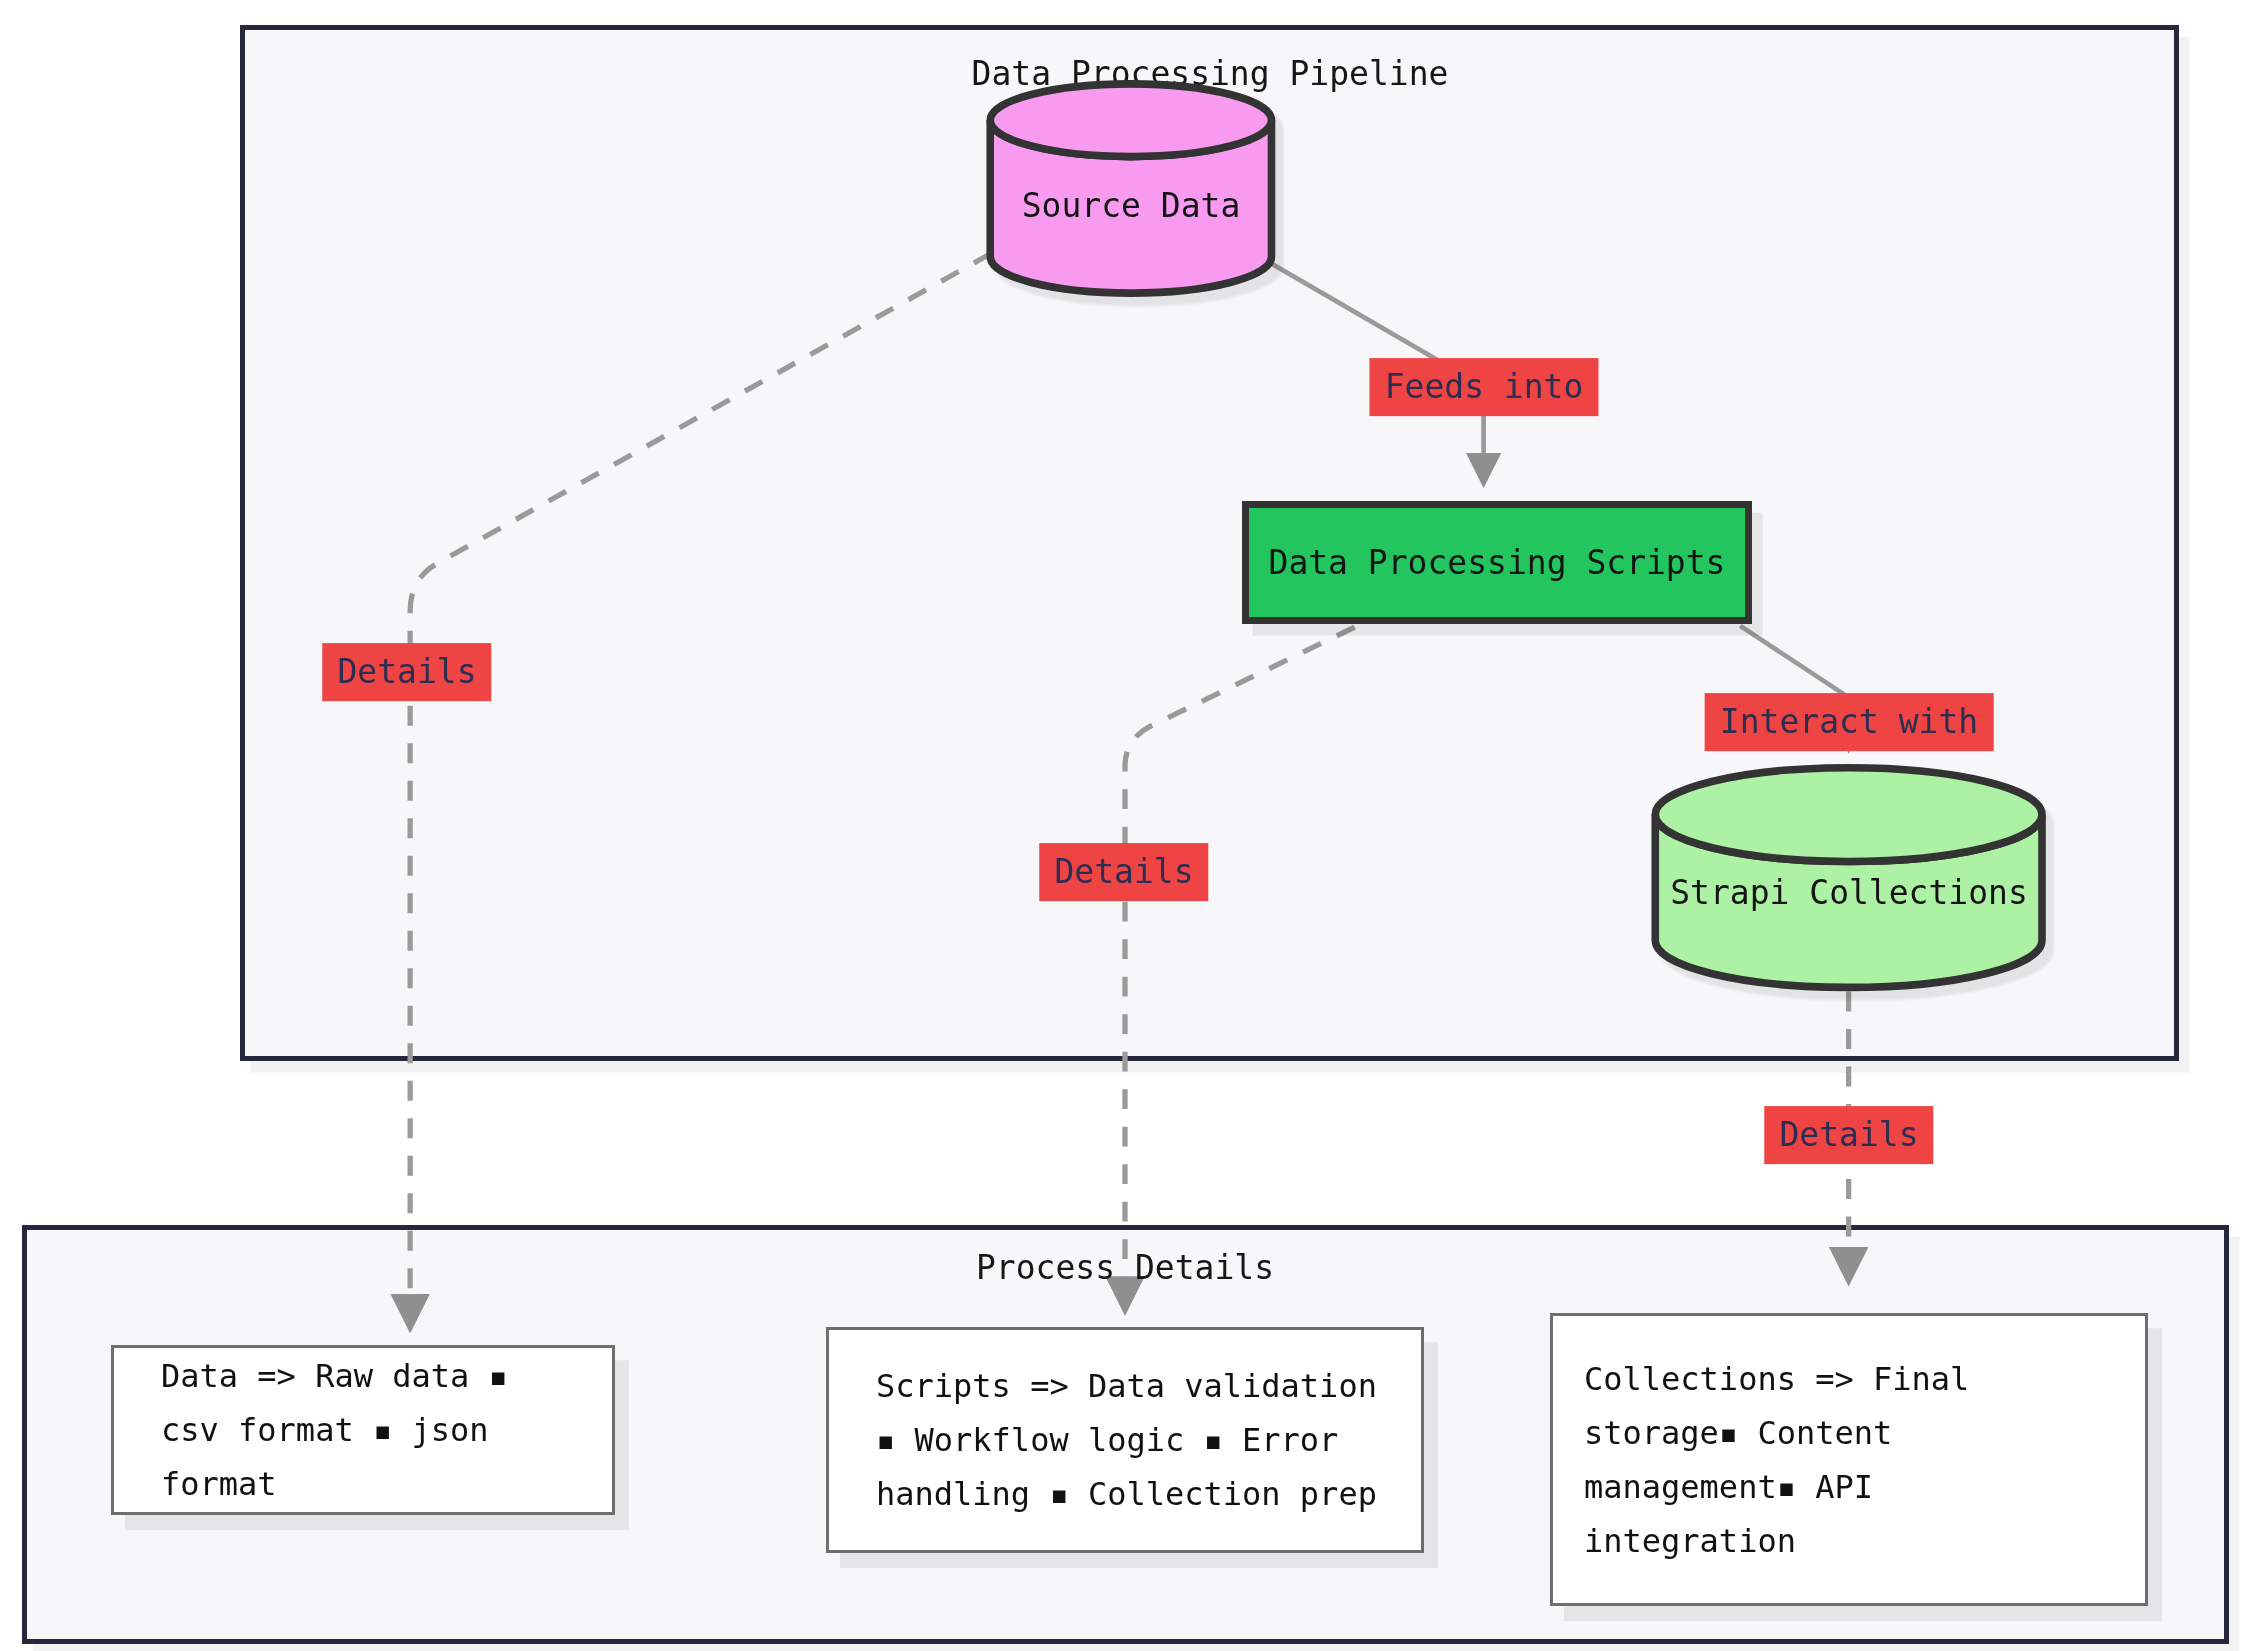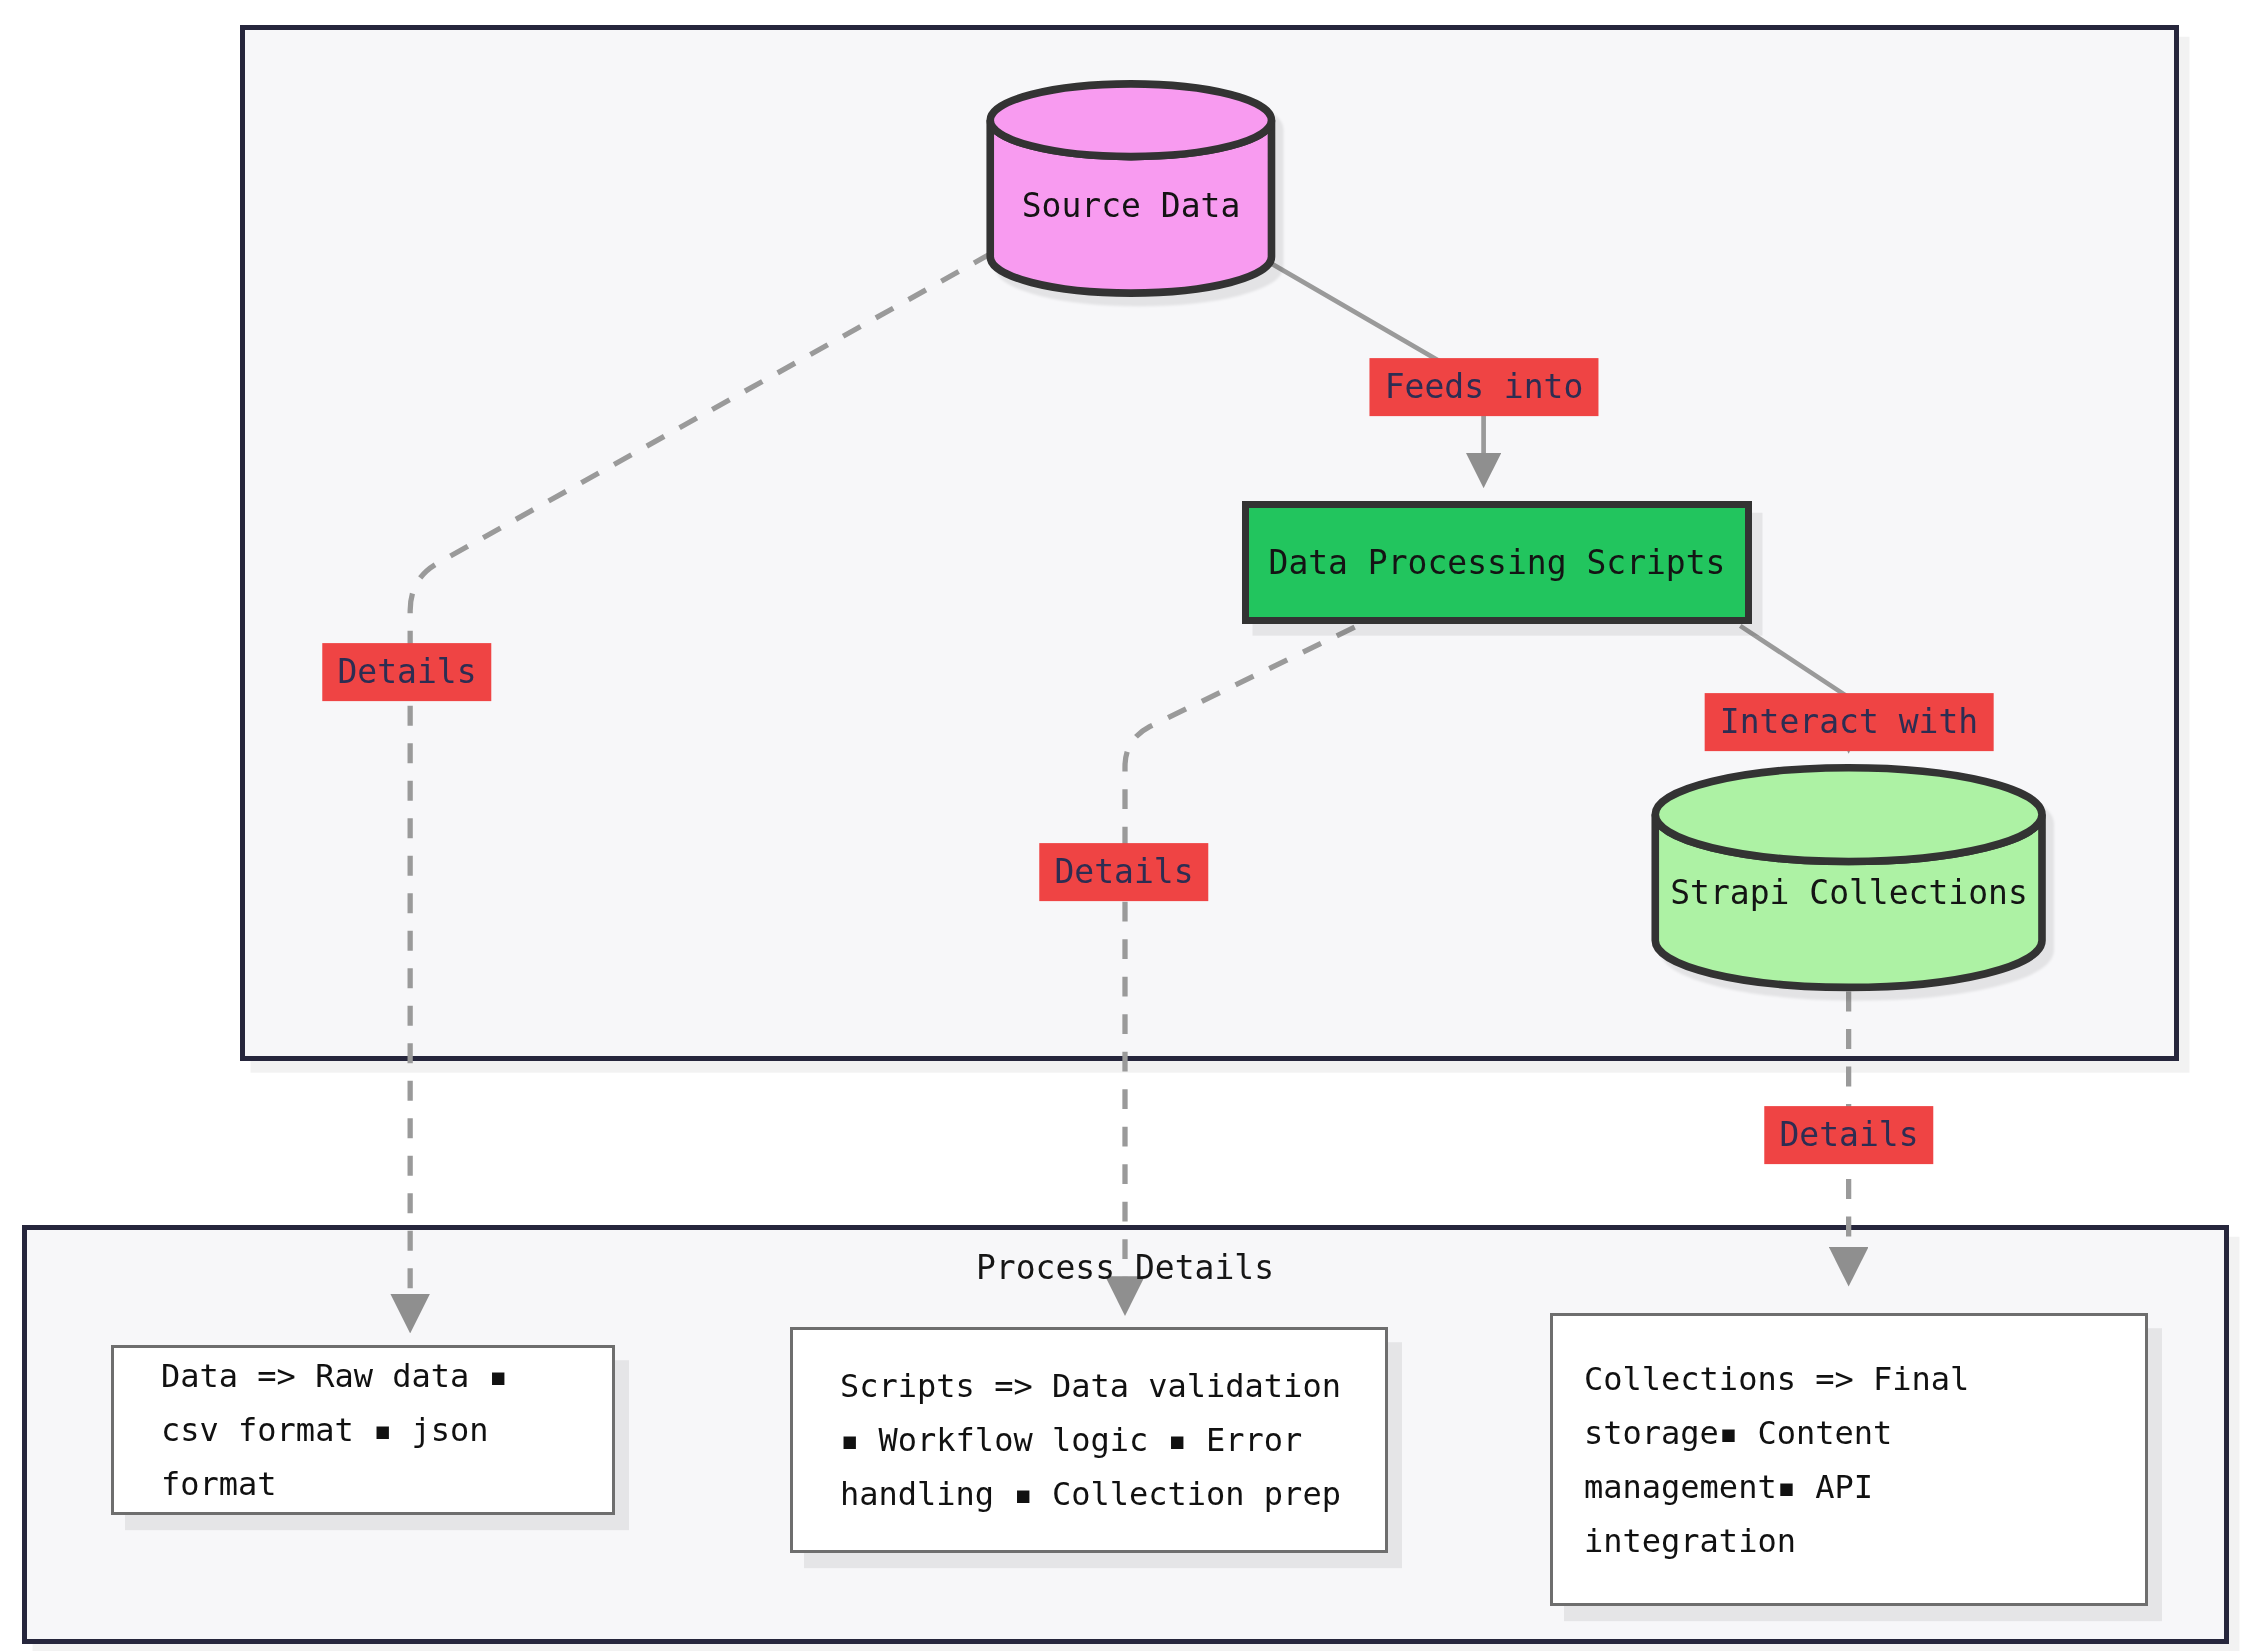--- a/index.html
+++ b/index.html
@@ -72,39 +72,40 @@
       <path d="M 1690 205 L 1690 438 A 240 62 0 0 0 2170 438 L 2170 205 A 240 62 0 0 1 1690 205 Z" fill="#f89bf0" stroke="#333333" stroke-width="13" style="fill: rgb(248, 155, 240);"></path>
       <ellipse cx="1930" cy="205" rx="240" ry="62" fill="#f89bf0" stroke="#333333" stroke-width="13" style="fill: rgb(248, 155, 240);"></ellipse>
     </g>
 
     <g class="shadowed">
       <path d="M 2825 1390 L 2825 1605 A 330 80 0 0 0 3485 1605 L 3485 1390 A 330 80 0 0 1 2825 1390 Z" fill="#adf2a4" stroke="#333333" stroke-width="13" style="fill: rgb(173, 242, 164);"></path>
       <ellipse cx="3155" cy="1390" rx="330" ry="80" fill="#adf2a4" stroke="#333333" stroke-width="13" style="fill: rgb(173, 242, 164);"></ellipse>
     </g>
   </svg>
 
+  <div class="container-title" style="left:1210px;top:73px;">Data Processing Pipeline</div>
   <div class="container-title" style="left:1125px;top:1267px;z-index:2;">Process Details</div>
 
   <div class="node-label" style="left:1131px;top:205px;">Source Data</div>
   <div class="node-label" style="left:1849px;top:892px;">Strapi Collections</div>
 
   <div class="rect-node" style="left: 1242px; top: 501px; width: 510px; height: 123px; background-color: #22c55e;">
     <span class="node-label" style="position:static;transform:none;">Data Processing Scripts</span>
   </div>
 
   <div class="edge-label" style="left:1484px;top:387px;">Feeds into</div>
   <div class="edge-label" style="left:1849px;top:678px;margin-top:44px;">Interact with</div>
   <div class="edge-label" style="left:407px;top:672px;">Details</div>
   <div class="edge-label" style="left:1124px;top:872px;">Details</div>
   <div class="edge-label" style="left:1849px;top:1135px;">Details</div>
 
   <div class="detail-box" style="left:111px;top:1345px;width:504px;height:170px;padding:0 35px 0 47px;">
     <span class="detail-text">Data =&gt; Raw data ▪ csv format ▪ json format</span>
   </div>
-  <div class="detail-box" style="left:790px;top:1327px;width:598px;height:226px;padding:0 11.7px 0 47px;justify-content:flex-end;">
+  <div class="detail-box" style="left:826px;top:1327px;width:598px;height:226px;padding:0 11.7px 0 47px;justify-content:flex-end;">
     <span class="detail-text">Scripts =&gt; Data validation ▪ Workflow logic ▪ Error handling ▪ Collection prep</span>
   </div>
   <div class="detail-box" style="left:1550px;top:1298px;width:598px;height:293px;padding:0 47px 0 31px;margin-top:15px;">
     <span class="detail-text">Collections =&gt; Final storage▪ Content management▪ API integration</span>
   </div>
 
 </div>
 
 
 </body></html>

